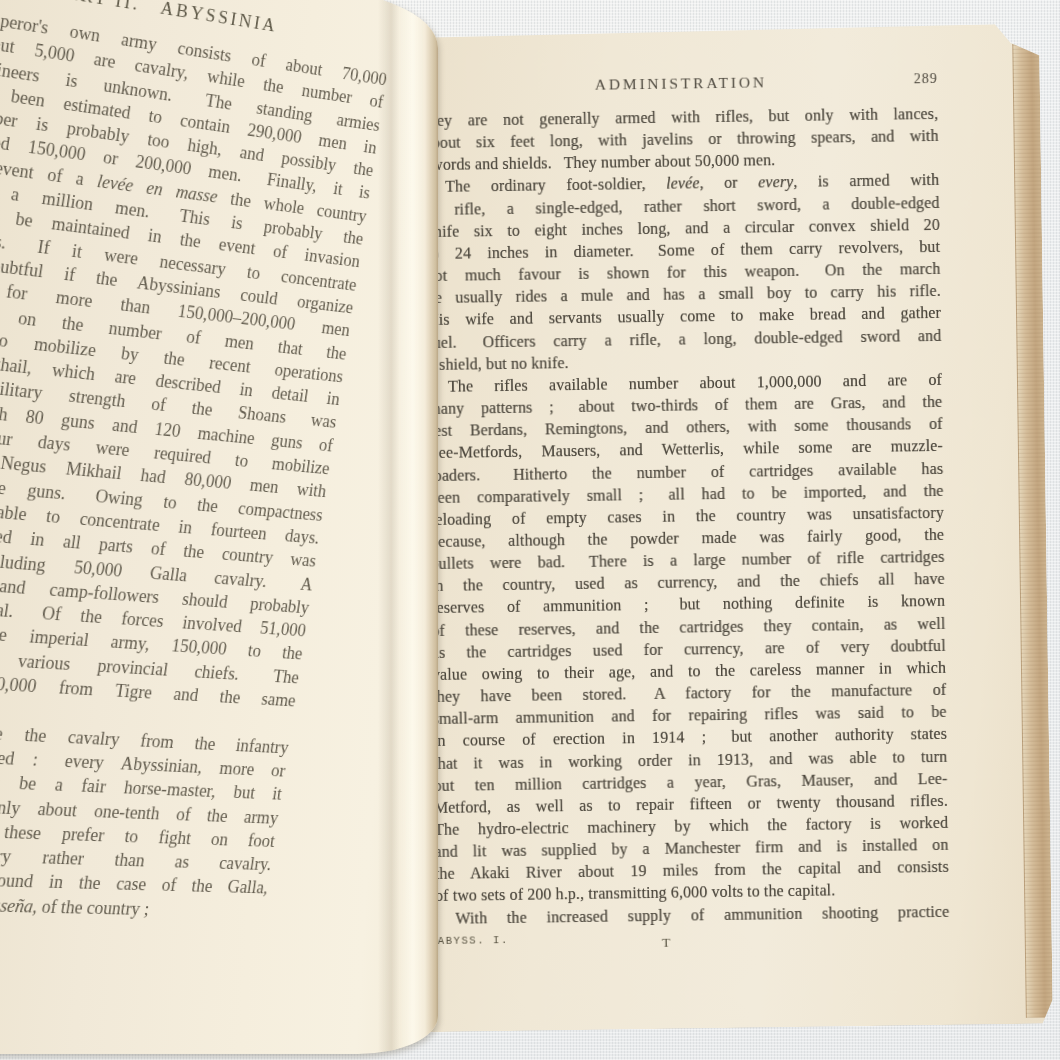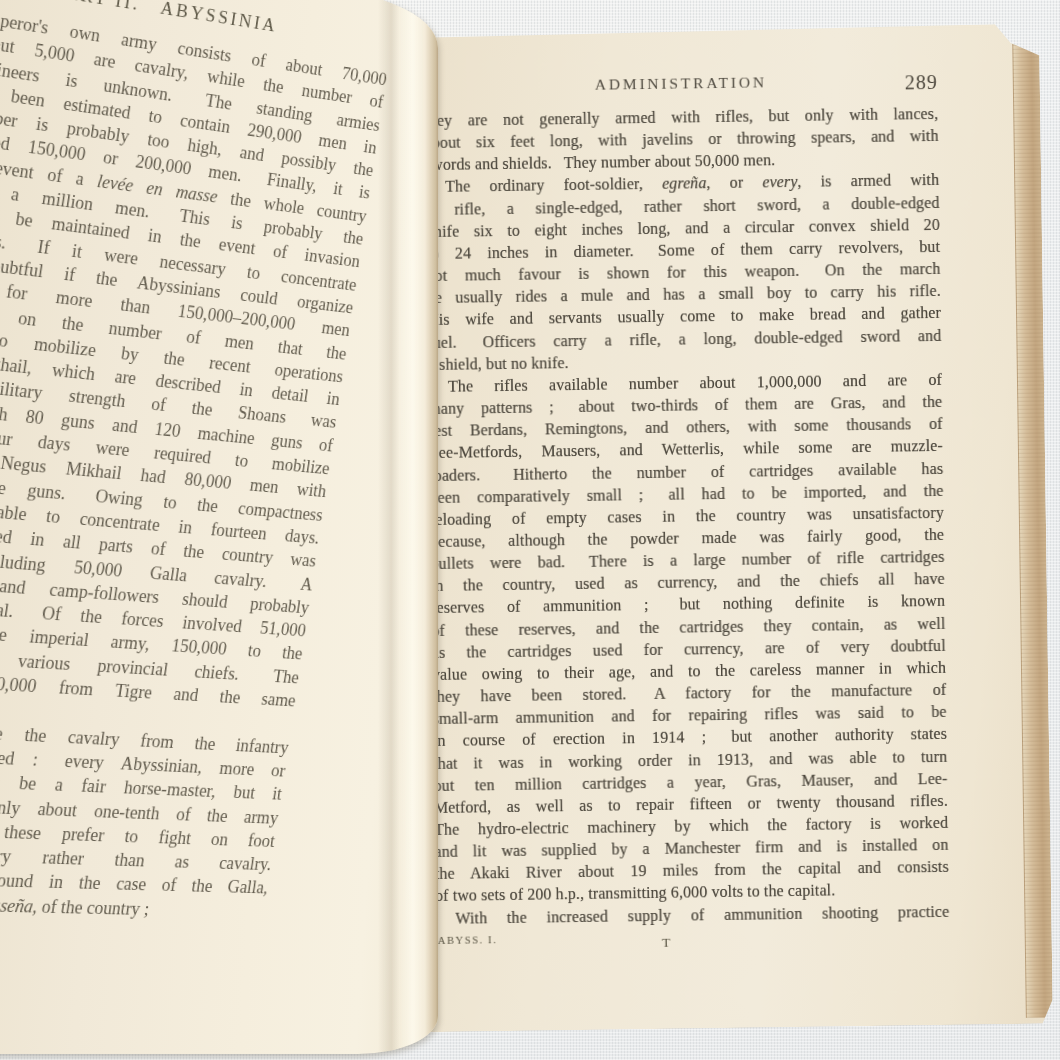--- a/index.html
+++ b/index.html
@@ -24,29 +24,29 @@
     background:linear-gradient(90deg,rgba(118,96,64,.36),rgba(118,96,64,.15) 45%,rgba(118,96,64,0));}
   .edge-stack{position:absolute;right:0;top:20px;bottom:6px;width:26px;
     border-left:1px solid rgba(150,120,85,.30);
     background:
       repeating-linear-gradient(0deg, rgba(120,90,55,.14) 0 1px, rgba(0,0,0,0) 1px 4px),
       linear-gradient(90deg,#e4d5b8 0%,#d5bd9a 30%,#c3a680 70%,#cdb48f 100%);}
   .rp-inner{position:absolute;left:34px;top:46px;width:514px;color:#4a453b;}
   .rp-header{position:relative;height:22px;margin-bottom:10px;}
   .rp-title{position:absolute;left:50%;transform:translateX(-50%);
     font-size:15.5px;letter-spacing:2.8px;color:#4e493f;white-space:nowrap;}
-  .rp-number{position:absolute;right:0;top:0;font-size:20px;letter-spacing:1px;}
+  .rp-number{position:absolute;right:0;top:0;font-size:14px;letter-spacing:1px;}
   .rp-body{width:514px;}
   .rp-body .tline{font-size:16px;line-height:22.15px;letter-spacing:.1px;
     text-align:justify;text-align-last:justify;white-space:nowrap;overflow:hidden;
     text-shadow:0 0 .4px rgba(74,69,59,.55);}
   .rp-body .tline.end{text-align-last:left;}
   .rp-body .tline.ind{text-indent:20px;}
   .rp-footer{position:relative;height:30px;margin-top:2px;}
-  .rp-sig{position:absolute;left:2px;top:3px;font-size:10.5px;letter-spacing:1.6px;color:#55503f;}
+  .rp-sig{position:absolute;left:2px;top:3px;font-size:10.5px;letter-spacing:1.6px;color:#55503f;font-family:Liberation Mono, monospace;}
   .rp-catch{position:absolute;left:44%;top:6px;font-size:13.5px;color:#55503f;}
 
   
   .left-page{position:absolute;left:-8px;top:-14px;width:446px;height:1068px;z-index:3;overflow:hidden;
     background:linear-gradient(94deg,#ece3cf 0%,#f1e9d8 30%,#f5eedd 62%,#f7f1e1 84%,#f2ead6 100%);
     border-top-right-radius:150px 62px;border-bottom-right-radius:80px 38px;
     filter:drop-shadow(1px 3px 3px rgba(120,112,96,.40));}
   .curl{position:absolute;right:0;top:0;bottom:0;width:60px;z-index:4;pointer-events:none;
     background:linear-gradient(90deg,rgba(90,70,40,0) 0%,rgba(90,70,40,.13) 22%,rgba(255,250,235,0) 36%,
       rgba(255,252,240,.75) 58%,rgba(244,236,218,.92) 78%,rgba(205,188,156,.95) 96%,rgba(178,158,124,.9) 100%);}
@@ -69,21 +69,21 @@
     <div class="edge-stack"></div>
     <div class="rp-inner">
       <div class="rp-header">
         <span class="rp-title">ADMINISTRATION</span>
         <span class="rp-number">289</span>
       </div>
       <div class="rp-body">
           <div class="tline">they are not generally armed with rifles, but only with lances,</div>
           <div class="tline">about six feet long, with javelins or throwing spears, and with</div>
           <div class="tline end">swords and shields.  They number about 50,000 men.</div>
-          <div class="tline ind">The ordinary foot-soldier, <i>egreña</i>, or <i>every</i>, is armed with</div>
+          <div class="tline ind">The ordinary foot-soldier, <i>levée</i>, or <i>every</i>, is armed with</div>
           <div class="tline">a rifle, a single-edged, rather short sword, a double-edged</div>
           <div class="tline">knife six to eight inches long, and a circular convex shield 20</div>
           <div class="tline">to 24 inches in diameter.  Some of them carry revolvers, but</div>
           <div class="tline">not much favour is shown for this weapon.  On the march</div>
           <div class="tline">he usually rides a mule and has a small boy to carry his rifle.</div>
           <div class="tline">His wife and servants usually come to make bread and gather</div>
           <div class="tline">fuel.  Officers carry a rifle, a long, double-edged sword and</div>
           <div class="tline end">a shield, but no knife.</div>
           <div class="tline ind">The rifles available number about 1,000,000 and are of</div>
           <div class="tline">many patterns ;  about two-thirds of them are Gras, and the</div>

